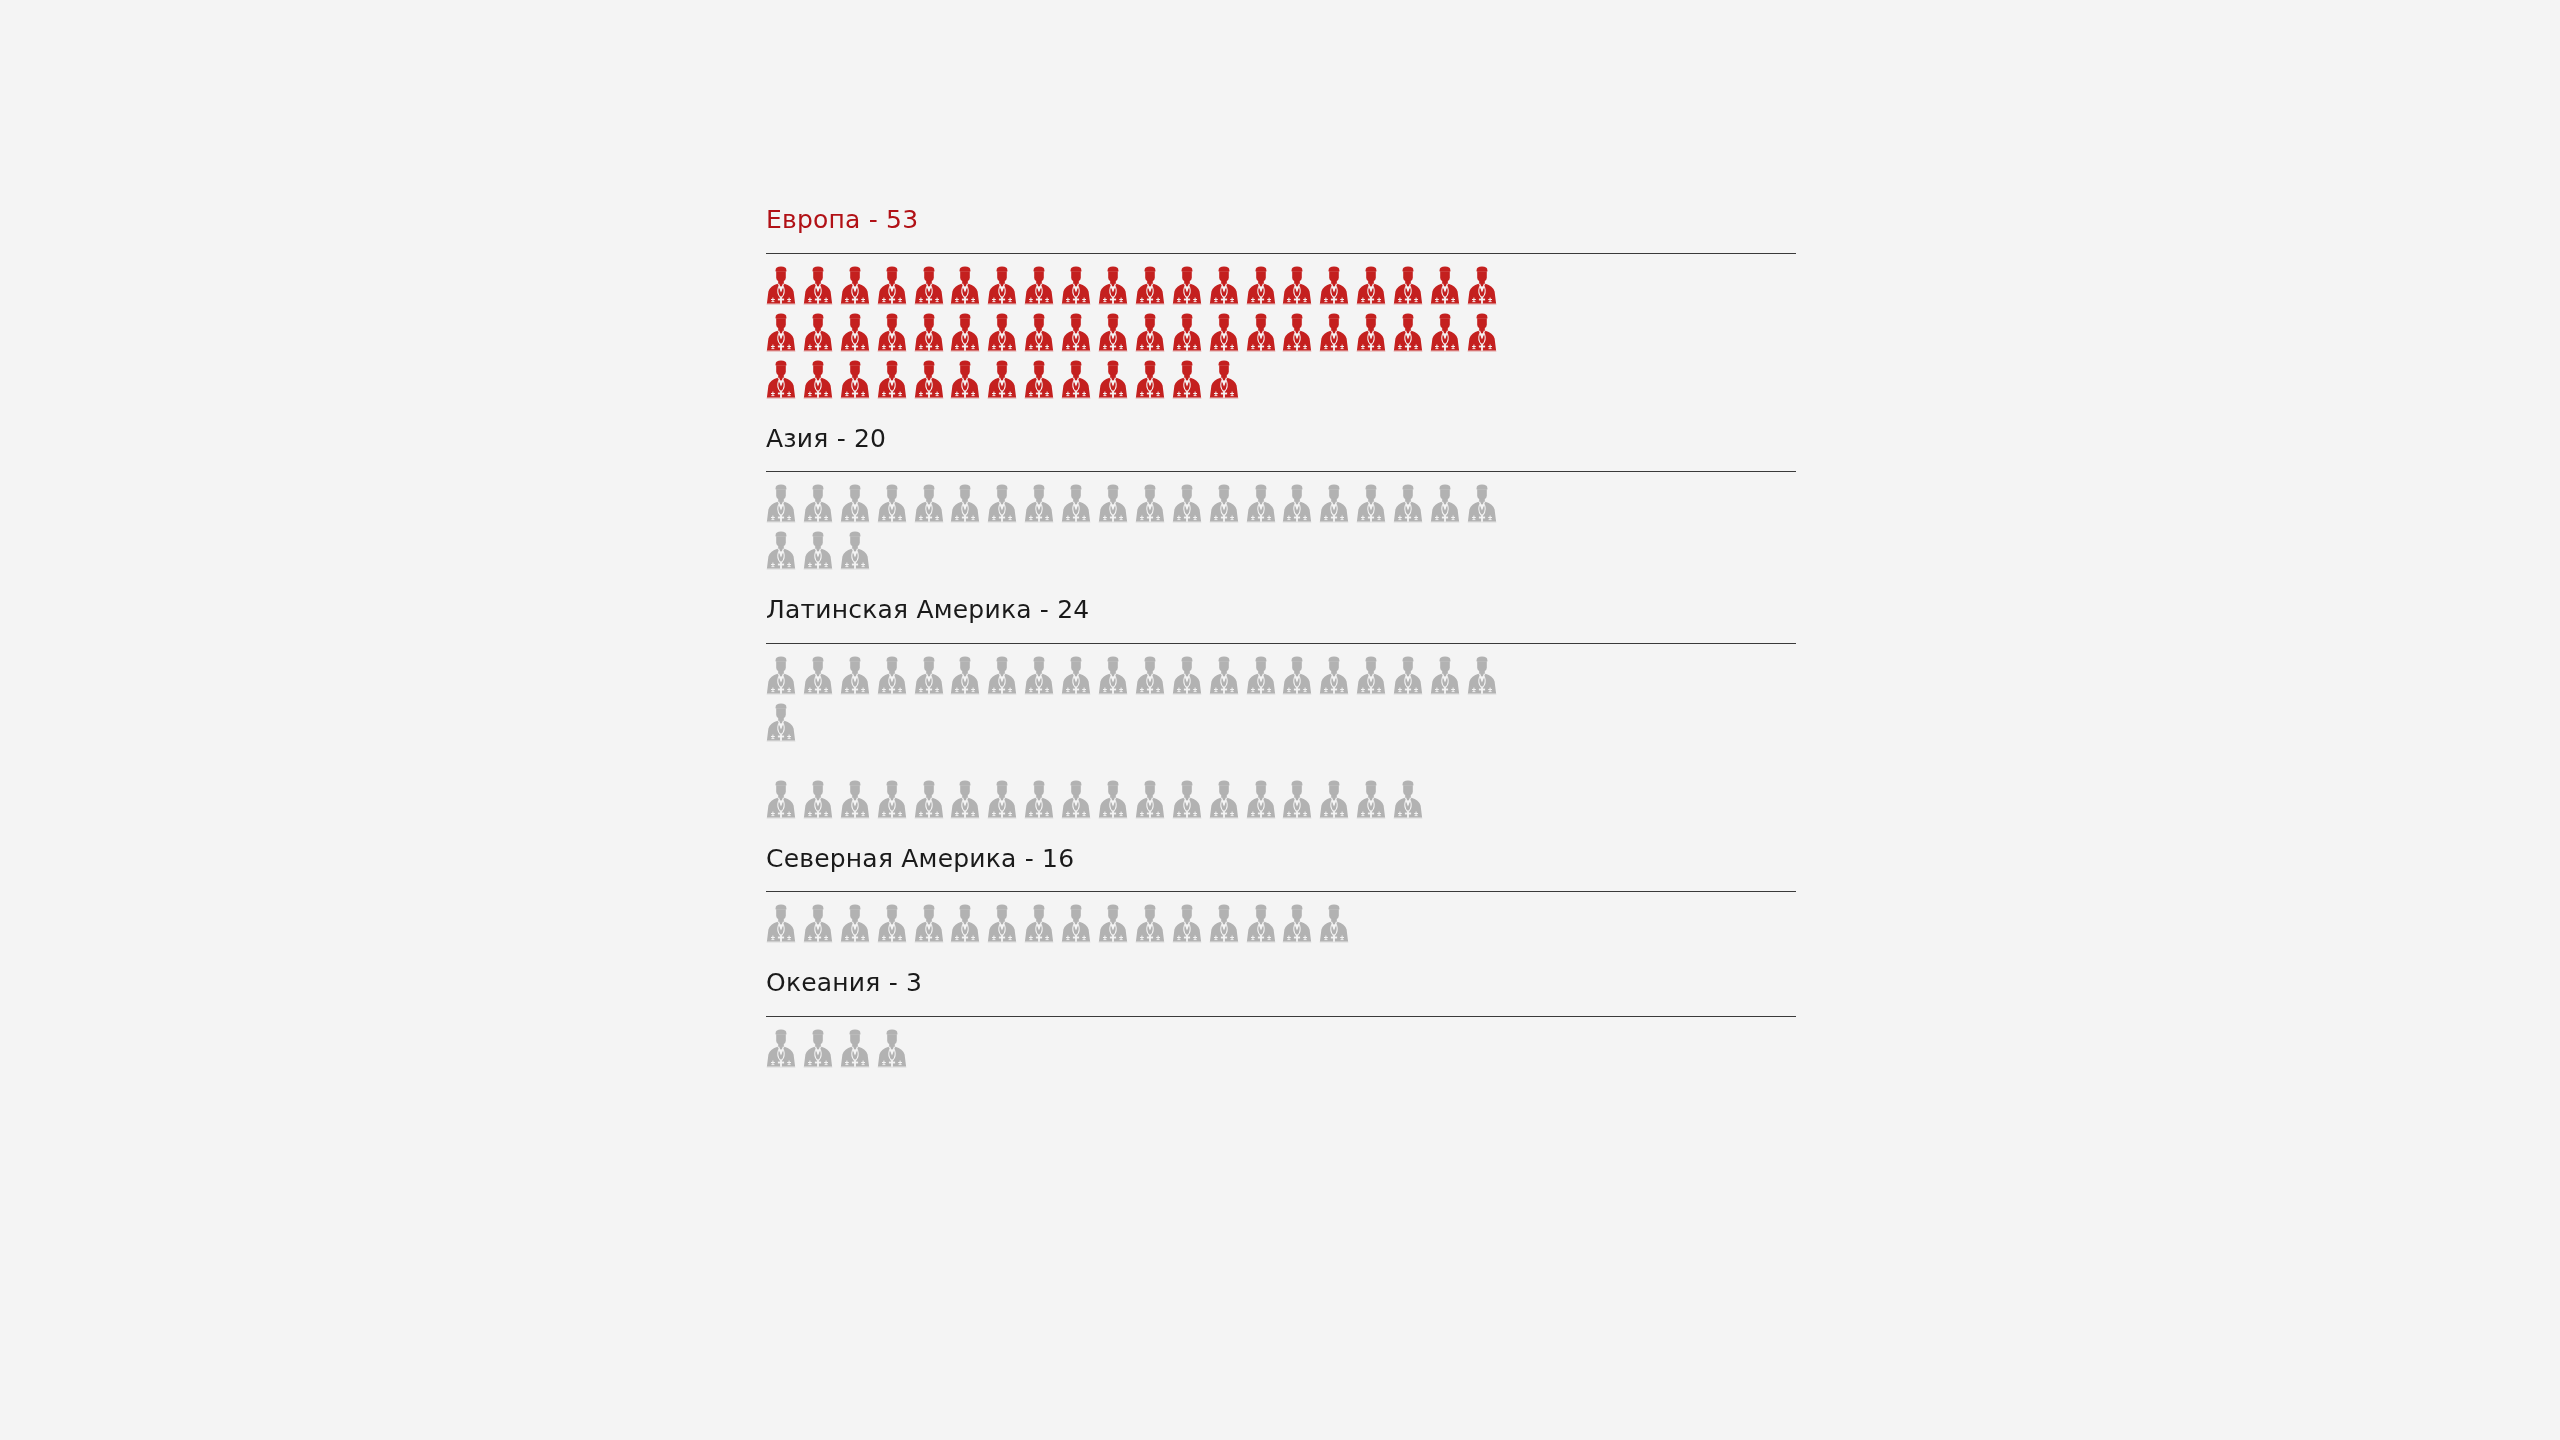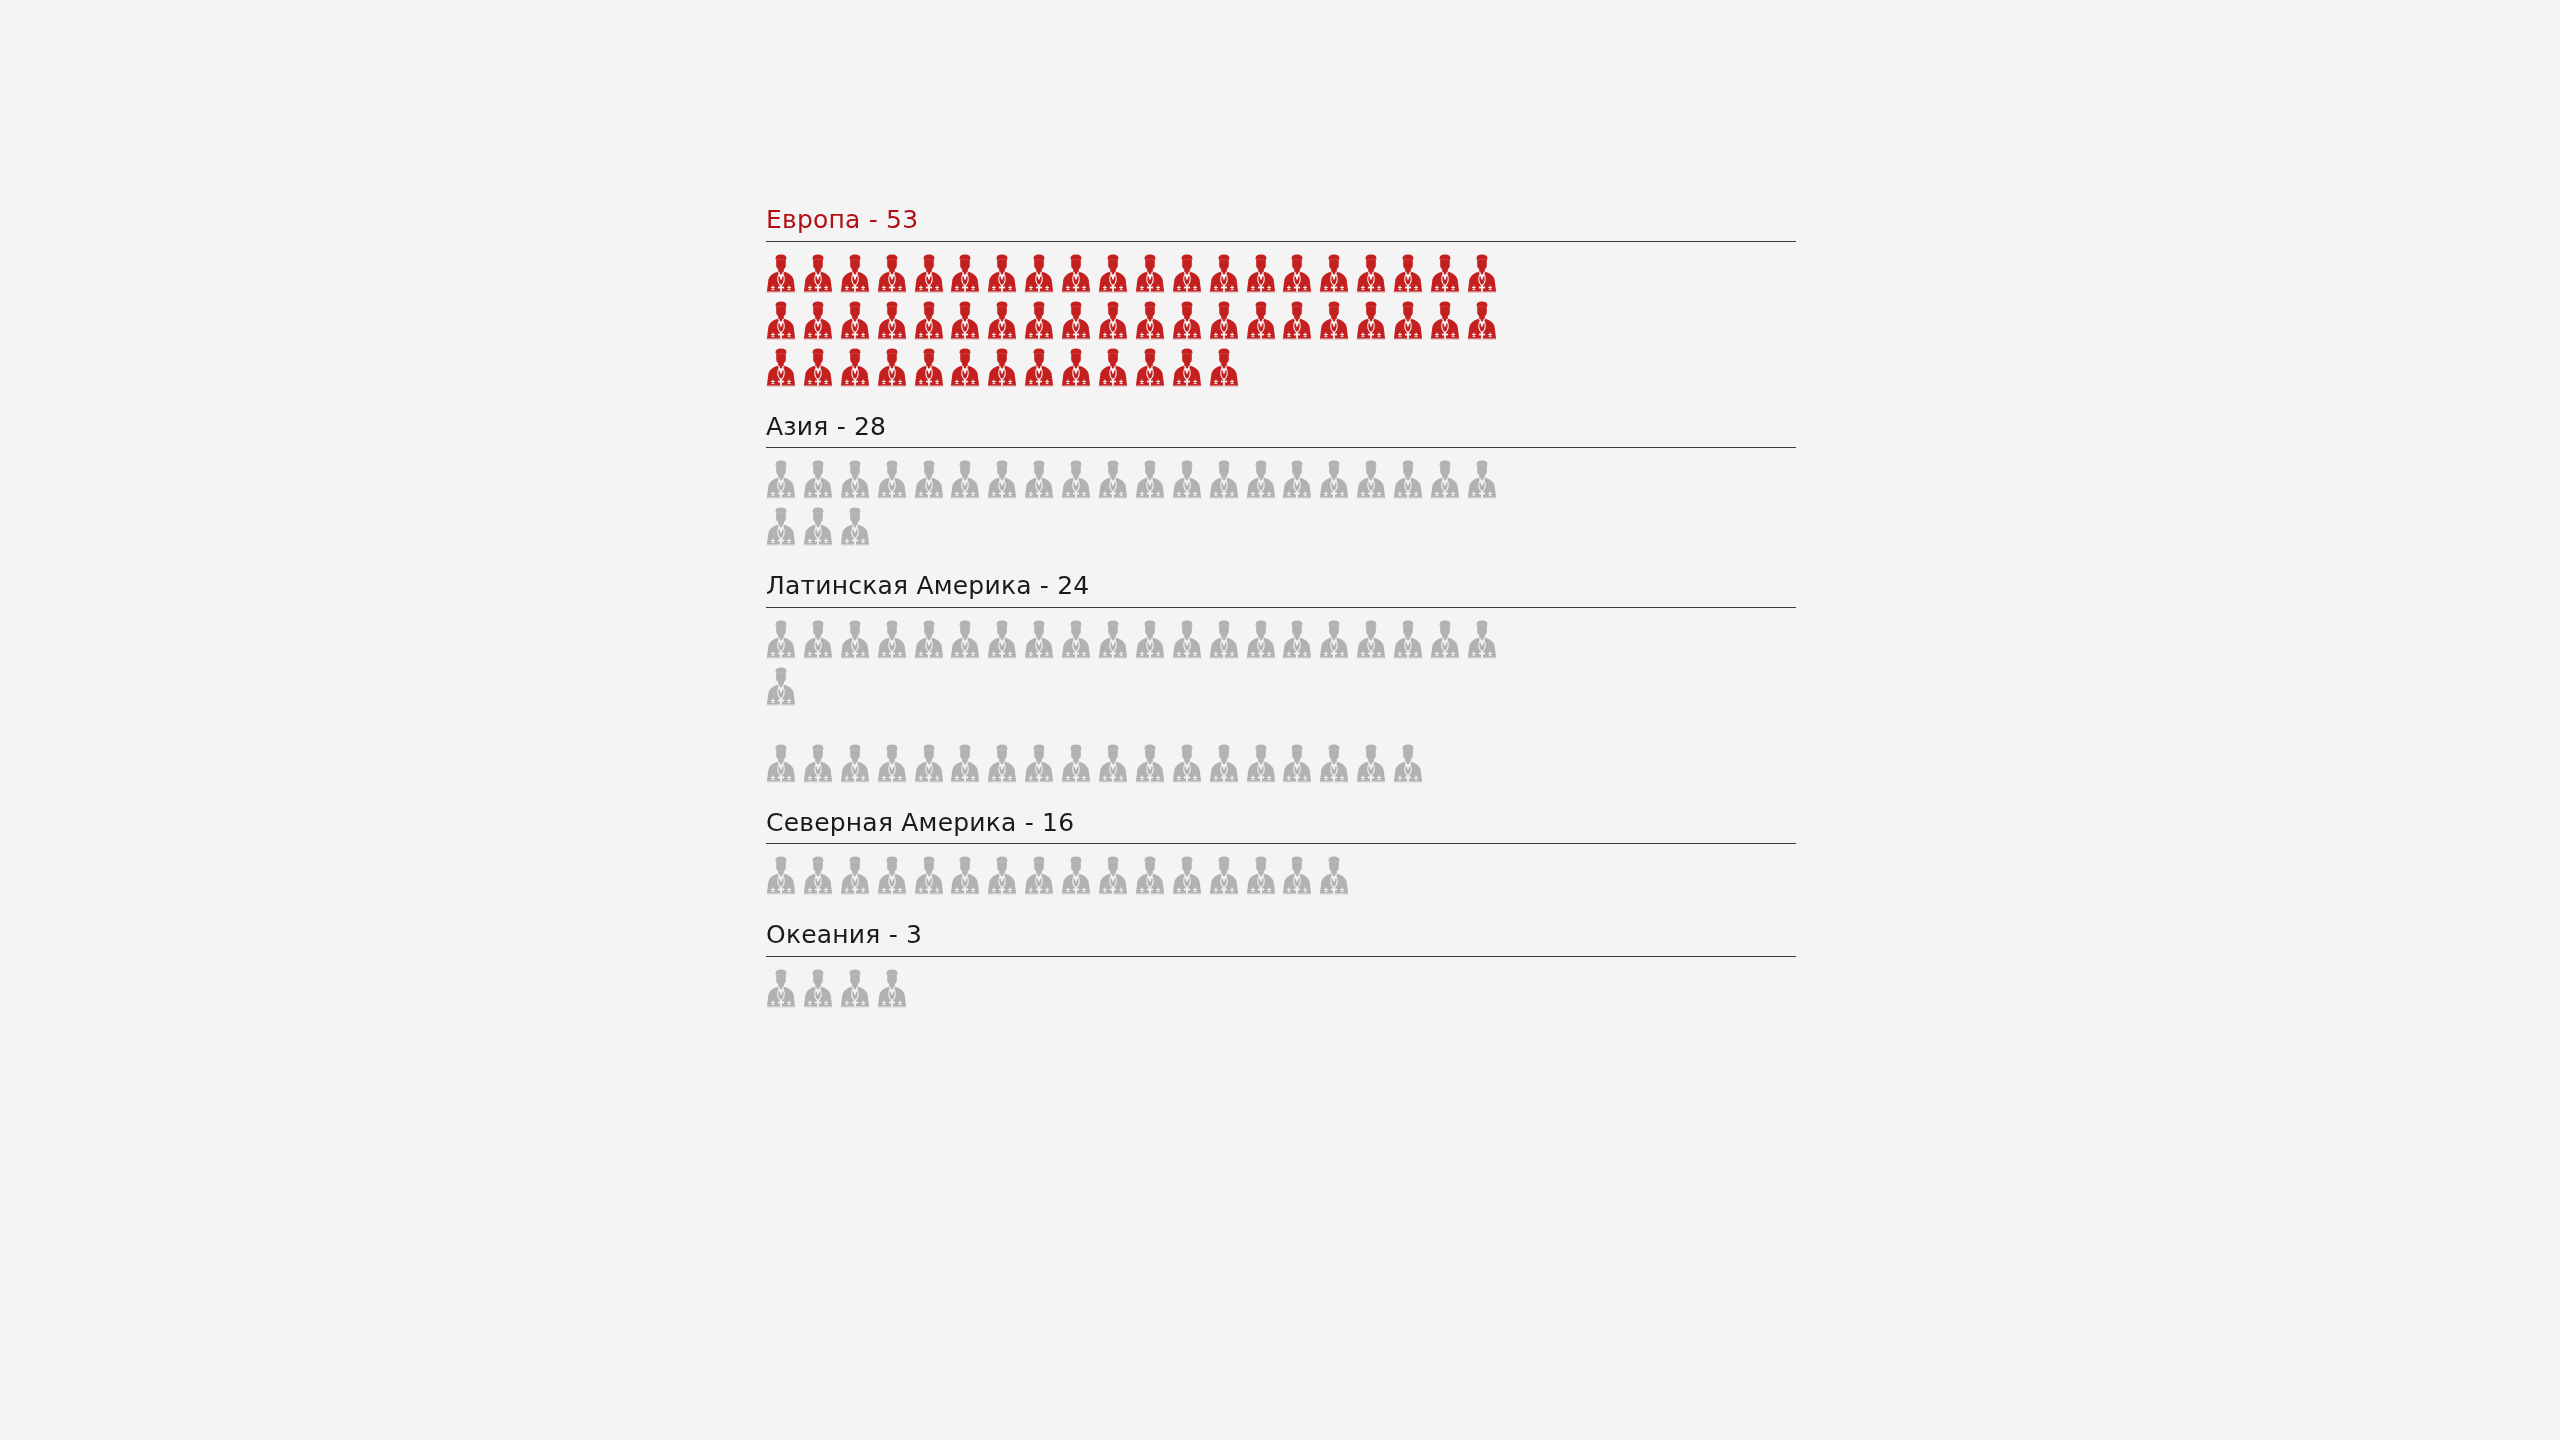--- a/index.html
+++ b/index.html
@@ -24,21 +24,21 @@
 
   .group {
     margin-bottom: 0;
   }
 
   .group-header {
     font-size: 25px;
     line-height: 1.1;
     letter-spacing: 0.2px;
     color: #1a1a1a;
-    padding-bottom: 7px;
+    padding-bottom: 19px;
     border-bottom: 1.6px solid #3a3a3a;
     white-space: nowrap;
   }
   .group.highlight > .group-header {
     color: #b11116;
   }
 
   .icon-rows {
     padding-top: 10px;
     display: flex;
@@ -1339,21 +1339,21 @@
               <rect x="22.599999999999998" y="33.6" width="1.0" height="3.8"></rect>
               <rect x="21.599999999999998" y="37.2" width="3.0" height="0.9"></rect>
             </g>
             <rect x="0.8" y="39.6" width="28.4" height="1.0" fill="#f4f4f4"></rect>
           </svg>
         </span>
       </div>
     </div>
     <div class="group-spacer"></div>
     <div class="group">
-      <div class="group-header">Азия - 28</div>
+      <div class="group-header">Азия - 20</div>
       <div class="icon-rows">
         <span class="pictogram-icon">
           <svg viewBox="0 0 30 44" xmlns="http://www.w3.org/2000/svg">
             <path d="M9.6 6.2 Q9.6 2.6 15 2.6 Q20.4 2.6 20.4 6.2 L20.4 7.4 L9.6 7.4 Z" fill="#b2b2b2"></path>
             <path d="M10.2 7.2 L19.8 7.2 L19.8 13.2 Q19.8 17.6 15 17.6 Q10.2 17.6 10.2 13.2 Z" fill="#b2b2b2"></path>
             <rect x="12.2" y="16.4" width="5.6" height="6" fill="#b2b2b2"></rect>
             <path d="M11.6 19.8 Q4.2 21.8 2.4 27.6 L0.8 40.6 L29.2 40.6 L27.6 27.6 Q25.8 21.8 18.4 19.8 L15 28.4 Z" fill="#b2b2b2"></path>
             <path d="M12.0 19.9 L15 27.4 L18.0 19.9 L16.9 19.5 L15 24.6 L13.1 19.5 Z" fill="#f4f4f4"></path>
             <path d="M12.6 22.4 Q10.4 29.4 14.3 33.4" fill="none" stroke="#f4f4f4" stroke-width="1.05"></path>
             <path d="M17.4 22.4 Q19.6 29.4 15.7 33.4" fill="none" stroke="#f4f4f4" stroke-width="1.05"></path>

